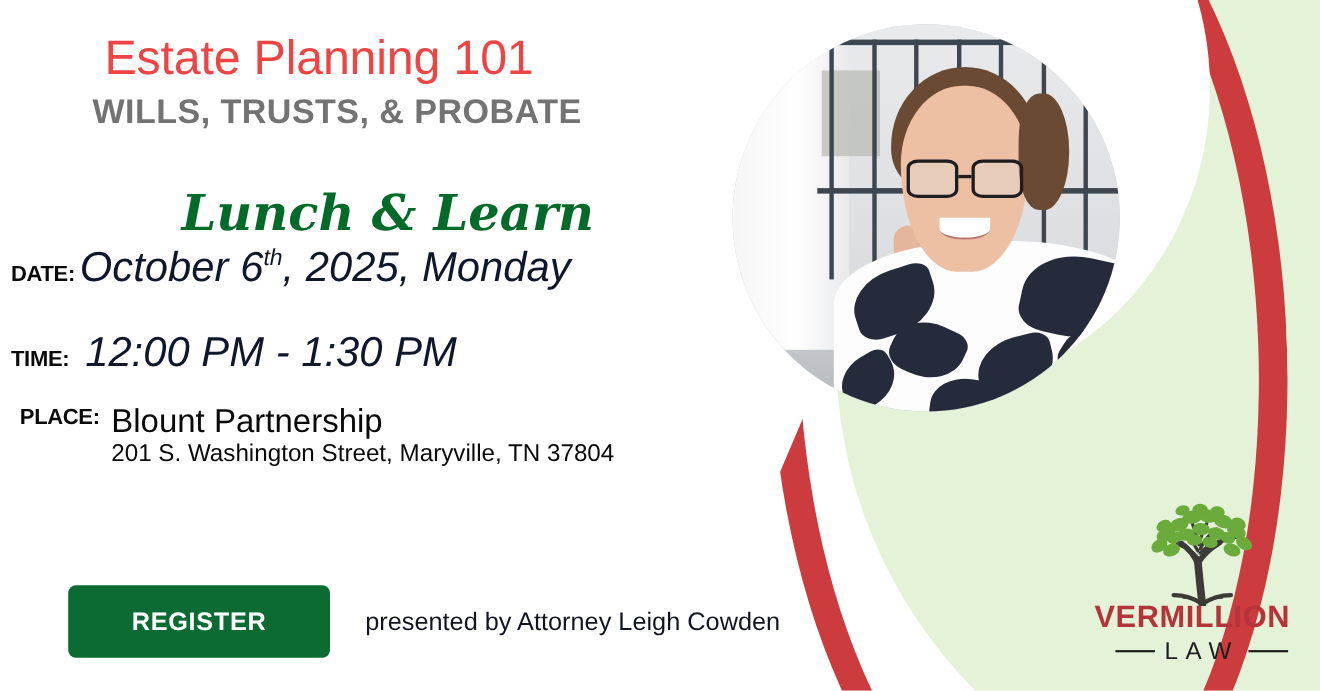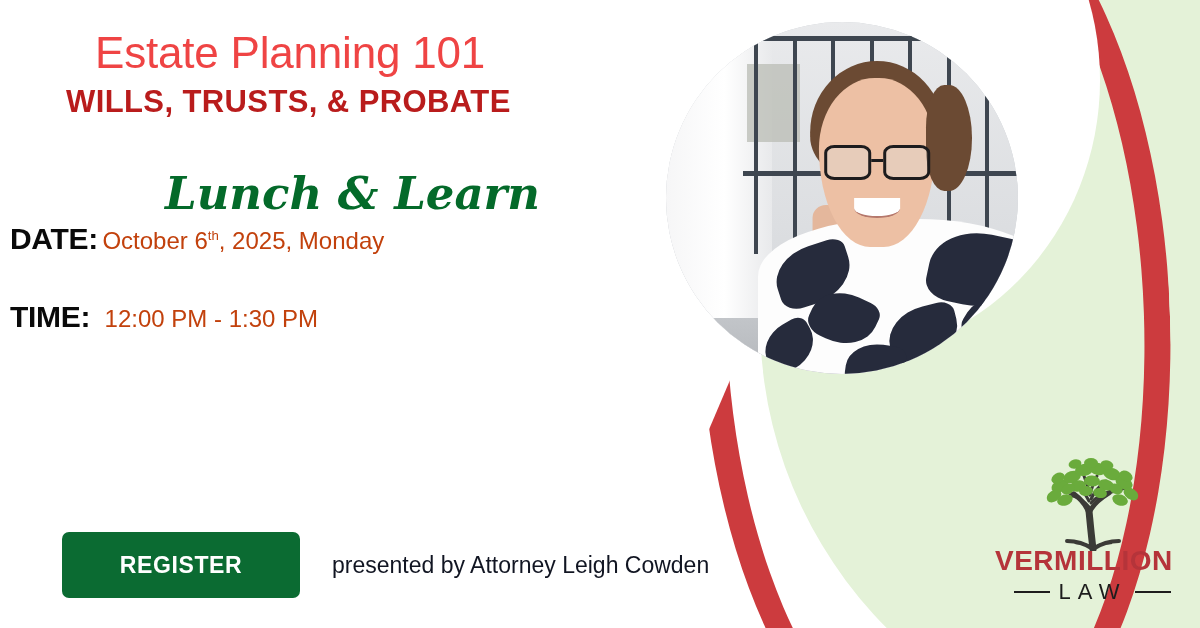--- a/index.html
+++ b/index.html
@@ -205,49 +205,50 @@
   .title {
     position: absolute;
     left: 95px; top: 28px;
     font-size: 44px;
     color: #ef4444;
     letter-spacing: -0.2px;
     white-space: nowrap;
   }
   .subtitle {
     position: absolute;
-    left: 66px; top: 84px;
+    left: 84px; top: 84px;
     font-size: 31px;
     font-weight: bold;
-    color: #b91c1c;
+    color: #737373;
     letter-spacing: 0.4px;
     white-space: nowrap;
   }
   .script {
     position: absolute;
     left: 165px; top: 145px;
     font-family: "DejaVu Serif", serif;
     font-style: italic;
     font-size: 45px;
     font-weight: bold;
     color: #046a2a;
     white-space: nowrap;
     margin-top: 22px;
   }
 
   .row { position: absolute; white-space: nowrap; }
   .row .lbl {
     font-weight: bold;
-    font-size: 30px;
+    font-size: 20px;
     color: #0a0a0a;
     letter-spacing: -0.3px;
   }
   .row .val {
-    font-size: 24px;
-    color: #c2410c;
+    font-size: 38px;
+    color: #0f172a;
+    font-style: italic;
   }
   .row sup { font-size: 0.55em; vertical-align: super; }
 
   #row-date  { left: 10px; top: 222px; }
   #row-time  { left: 10px; top: 300px; }
   #row-place { left: 18px; top: 368px; }
 
   #row-place .stack {
     display: inline-block;
     vertical-align: top;
@@ -374,20 +375,27 @@
   <div class="row" id="row-date">
     <span class="lbl">DATE:</span>
     <span class="val"><span>October 6</span><sup>th</sup><span>, 2025, Monday</span></span>
   </div>
 
   <div class="row" id="row-time">
     <span class="lbl">TIME:</span>
     <span class="val" style="margin-left:10px">12:00 PM - 1:30 PM</span>
   </div>
 
+  <div class="row" id="row-place">
+    <span class="lbl">PLACE:</span>
+    <span class="stack">
+      <span class="place-name">Blount Partnership</span><br>
+      <span class="place-addr">201 S. Washington Street, Maryville, TN 37804</span>
+    </span>
+  </div>
 
 
   <button class="register-btn">REGISTER</button>
 
   <div class="presented">presented by Attorney Leigh Cowden</div>
 
   <div class="logo">
     <svg class="logo-tree" width="118" height="96" viewBox="0 0 118 96">
       <g stroke="#3b3b37" fill="none" stroke-linecap="round">
         <path d="M59 94 C57 78 56 66 55 56" stroke-width="7"></path>

